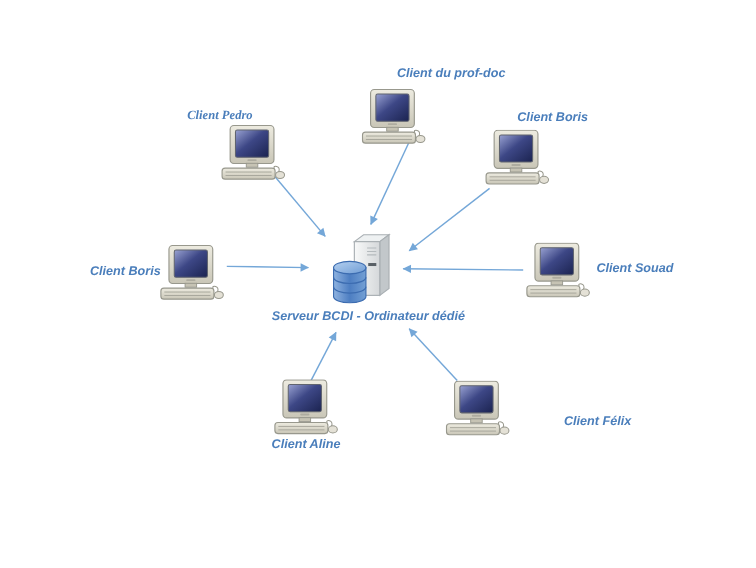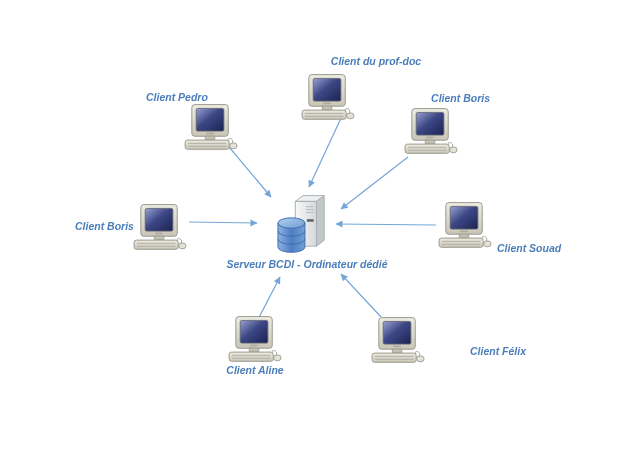--- a/index.html
+++ b/index.html
@@ -31,37 +31,37 @@
     font-style: italic;
     font-weight: 700;
     font-size: 10.5px;
     line-height: 12px;
     color: #4a7ebb;
   }
   .node svg.icon { position: absolute; display: block; }
 
   
   .n-pedro   { left: 140px; top:  91px; width: 100px; height: 62px; }
-  .n-pedro .lbl    { left: 6px;  top: 0; }
+  .n-pedro .lbl    { left: 16px;  top: 0; font-family: Liberation Serif, serif; }
   .n-pedro .icon   { left: 44px; top: 13px; }
 
   .n-profdoc { left: 299px; top:  55px; width:  76px; height: 63px; }
   .n-profdoc .lbl  { left: 50%; top: 0; transform: translateX(-50%); margin-left: 39px; }
   .n-profdoc .icon { left: 2px; top: 19px; }
 
   .n-boris   { left: 404px; top:  92px; width:  86px; height: 63px; }
   .n-boris .lbl    { right: 0;  top: 0; }
   .n-boris .icon   { left: 0;   top: 16px; }
 
   .n-audrey  { left:  75px; top: 204px; width: 112px; height: 48px; }
   .n-audrey .lbl   { left: 0;   top: 16px; }
   .n-audrey .icon  { left: 58px; top: 0; }
 
   .n-souad   { left: 438px; top: 202px; width: 116px; height: 48px; }
-  .n-souad .lbl    { left: 59px; top: 16px; margin-top: 24px; }
+  .n-souad .lbl    { left: 59px; top: 16px; }
   .n-souad .icon   { left: 0;   top: 0; }
 
   .n-aline   { left: 227px; top: 316px; width:  56px; height: 62px; }
   .n-aline .lbl    { left: 50%; top: 48px; transform: translateX(-50%); }
   .n-aline .icon   { left: 1px; top: 0; }
 
   .n-felix   { left: 371px; top: 316px; width: 112px; height: 48px; }
   .n-felix .lbl    { left: 55px; top: 29px; margin-left: 44px; }
   .n-felix .icon   { left: 0;   top: 1px; }
 

